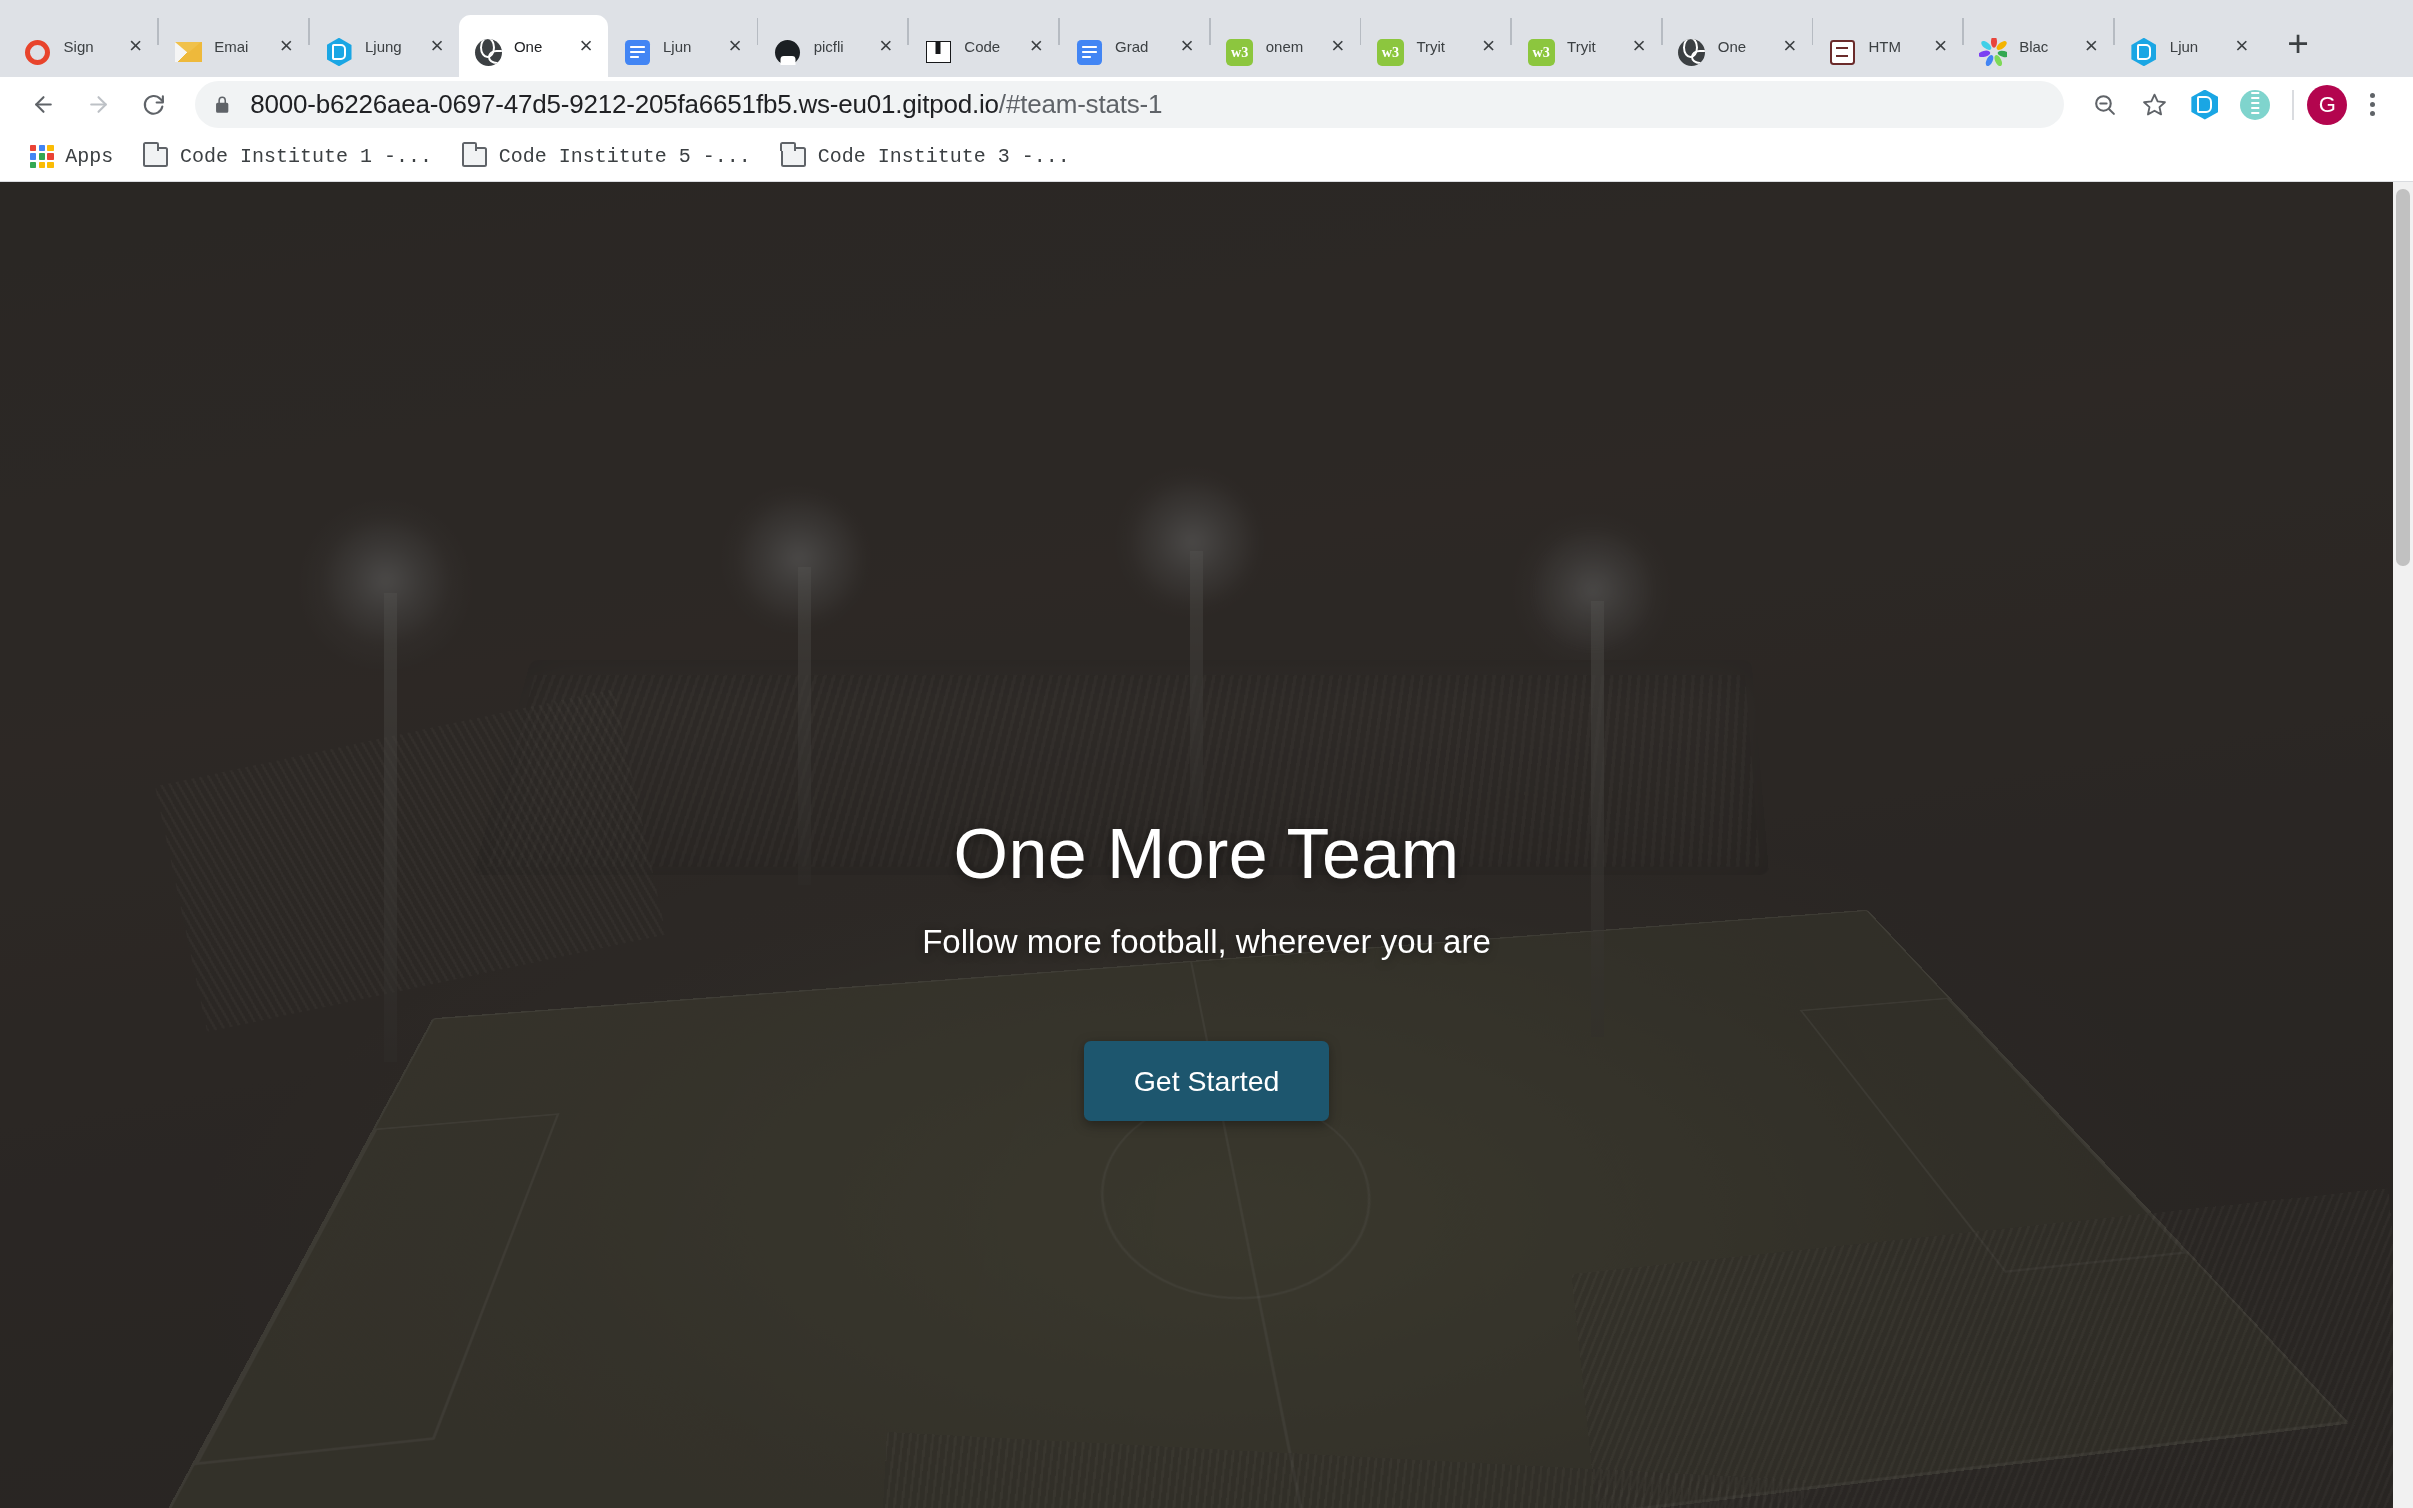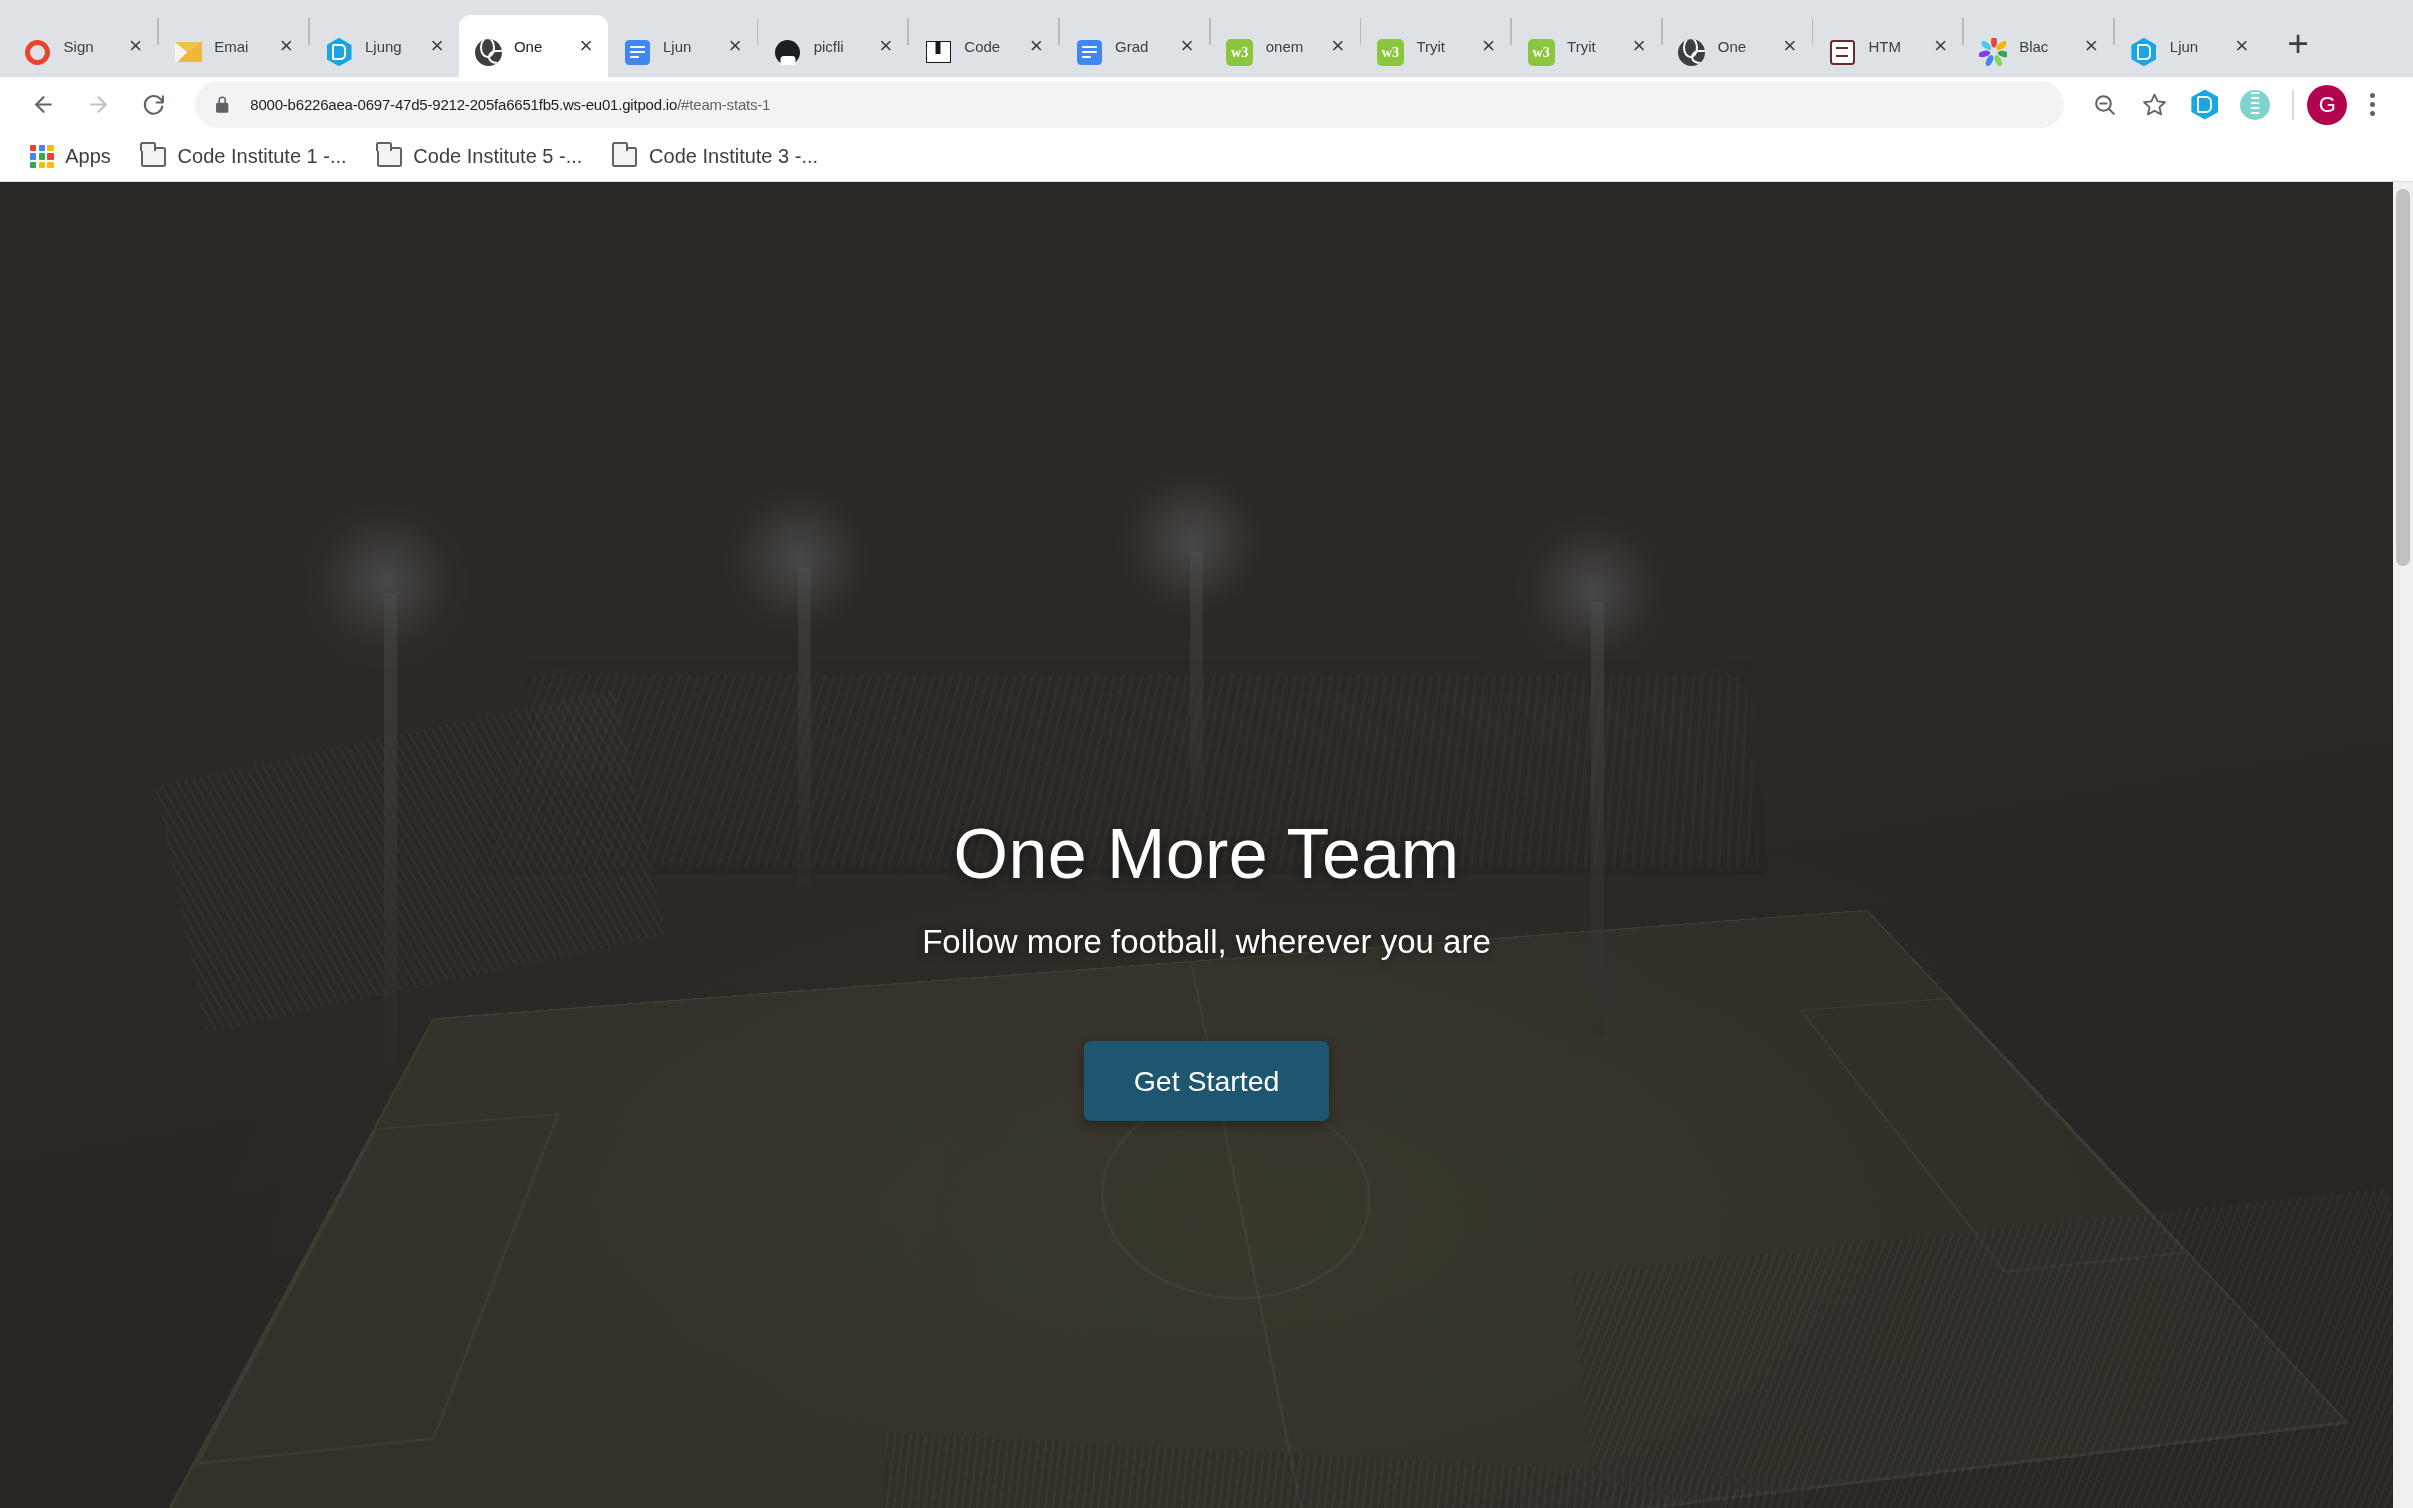--- a/index.html
+++ b/index.html
@@ -120,21 +120,21 @@
     background: #f1f3f4;
     border-radius: 23.5px;
     display: flex;
     align-items: center;
     padding: 0 18.4px;
     margin: 0 11.7px;
     min-width: 0;
   }
   .omnibox .lock { width: 18.4px; height: 22px; flex: none; margin-right: 18.4px; }
   .url-text {
-    font-size: 15px;
+    font-size: 26px;
     color: #202124;
     white-space: nowrap;
     letter-spacing: -0.2px;
   }
   .url-text .frag { color: #5f6368; }
   .tb-right { display:flex; align-items:center; gap: 3.4px; flex: none; }
   .icon-btn {
     width: 47px; height: 47px;
     display:flex;align-items:center;justify-content:center;
     border-radius: 50%;
@@ -164,20 +164,21 @@
     align-items: center;
     padding: 0 18.4px;
     gap: 6.7px;
     border-bottom: 0.8px solid #dadce0;
   }
   .bm {
     display: flex; align-items: center; gap: 11.7px;
     padding: 6.7px 11.7px;
     border-radius: 5px;
     flex: none;
+    font-family: Liberation Mono, monospace;
   }
   .bm-label { font-size: 20px; color: #3c4043; white-space: nowrap; }
   .apps-grid { width: 23.5px; height: 23.5px; display:grid; grid-template-columns: repeat(3,1fr); grid-template-rows: repeat(3,1fr); gap:2.5px; flex:none;}
   .apps-grid i { display:block; border-radius:0.8px; }
   .folder {
     width: 25px; height: 20px; flex:none;
     border: 2.5px solid #5f6368;
     border-radius: 2.5px;
     position: relative;
     background: #f1f3f4;

